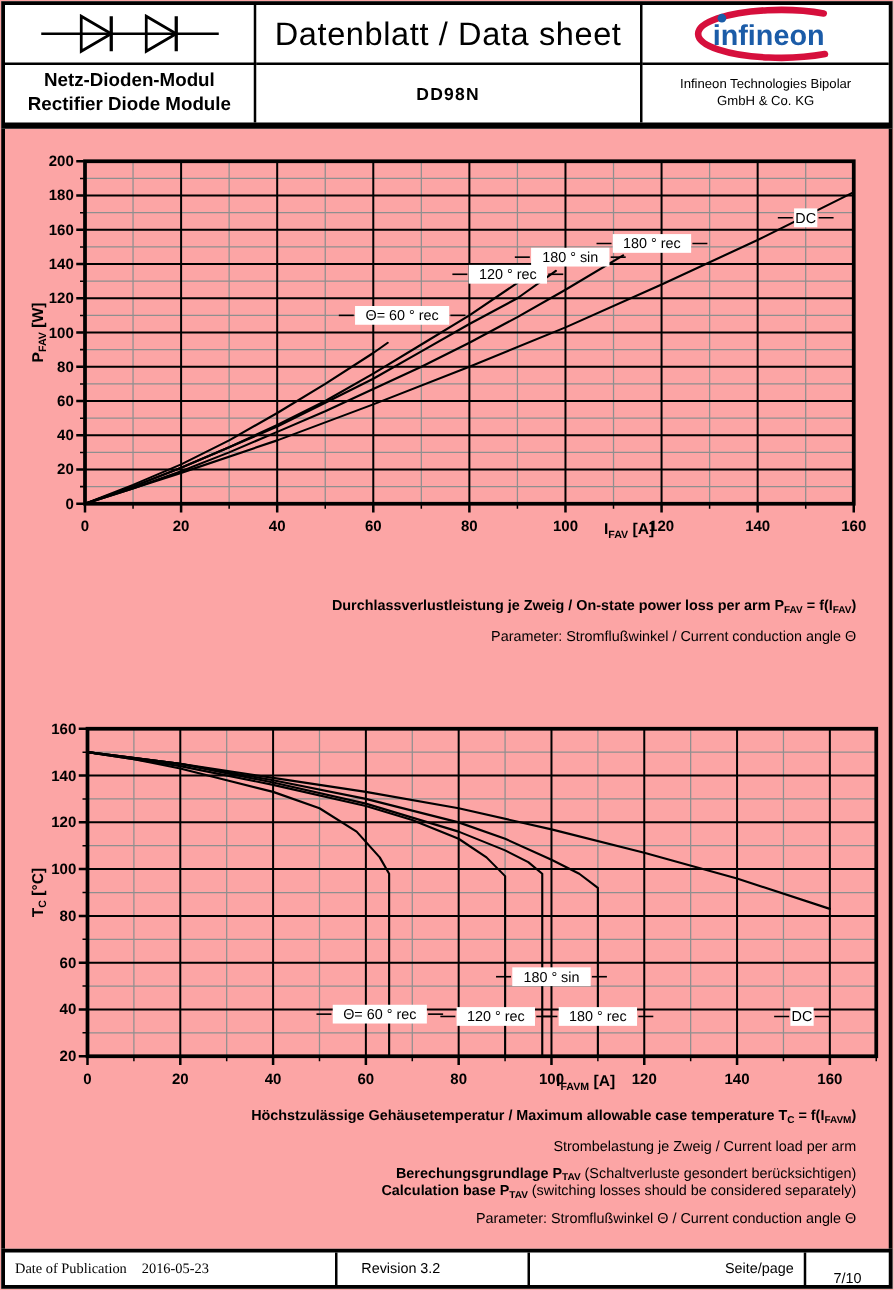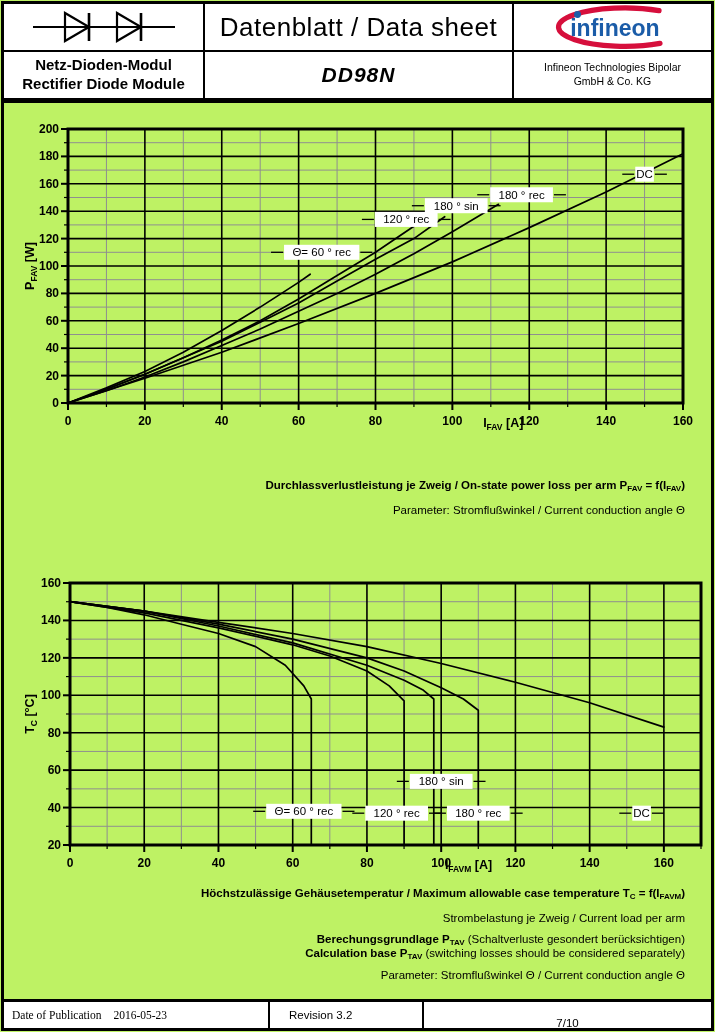--- a/index.html
+++ b/index.html
@@ -1,29 +1,29 @@
 <!DOCTYPE html>
 <html><head>
 <meta charset="utf-8">
 <style>
   html,body{margin:0;padding:0;background:#e8e8e8;}
-  .page{position:relative;width:715px;height:1032px;background:#bef264;overflow:hidden;
+  .page{position:relative;width:715px;height:1032px;background:#fca5a5;overflow:hidden;
         font-family:"Liberation Sans", sans-serif;color:#000;}
   .page-border{position:absolute;inset:1px;border:3px solid #000;pointer-events:none;}
 
   
   .header{position:absolute;left:1px;top:1px;right:1px;height:94px;border:3px solid #000;
           border-bottom:5px solid #000;display:grid;
           grid-template-columns:201px 1fr 197px;grid-template-rows:48px 1fr;background:#fff;}
   .hcell{display:flex;flex-direction:column;align-items:center;justify-content:center;
          border-right:2px solid #000;border-bottom:2px solid #000;overflow:hidden;}
   .hcell.last-col{border-right:none;}
   .hcell.last-row{border-bottom:none;}
   .dtitle{font-size:26px;letter-spacing:0.5px;}
-  .product{font-size:21px;font-weight:bold;letter-spacing:1px;font-style:italic;}
+  .product{font-size:14px;font-weight:bold;letter-spacing:1px;}
   .modline{font-size:15px;font-weight:bold;line-height:1.25;}
   .company{font-size:10.5px;line-height:1.3;text-align:center;}
 
   
   .chart{position:absolute;}
   .tick{font:bold 12px "Liberation Sans", sans-serif;fill:#000;}
   .clabel{font:11.5px "Liberation Sans", sans-serif;fill:#000;}
   .axis{font:bold 12.5px "Liberation Sans", sans-serif;fill:#000;}
 
   
@@ -324,17 +324,20 @@
 
   <div class="footer">
     <div class="fcell c1">
       <span>Date of Publication</span>
       <span class="fgap"></span>
       <span>2016-05-23</span>
     </div>
     <div class="fcell c2">
       <span>Revision 3.2</span>
     </div>
+    <div class="fcell c3">
+      <span>Seite/page</span>
+    </div>
     <div class="fcell c4">
       <span>7/10</span>
     </div>
   </div>
 </div>
 
 </body></html>

